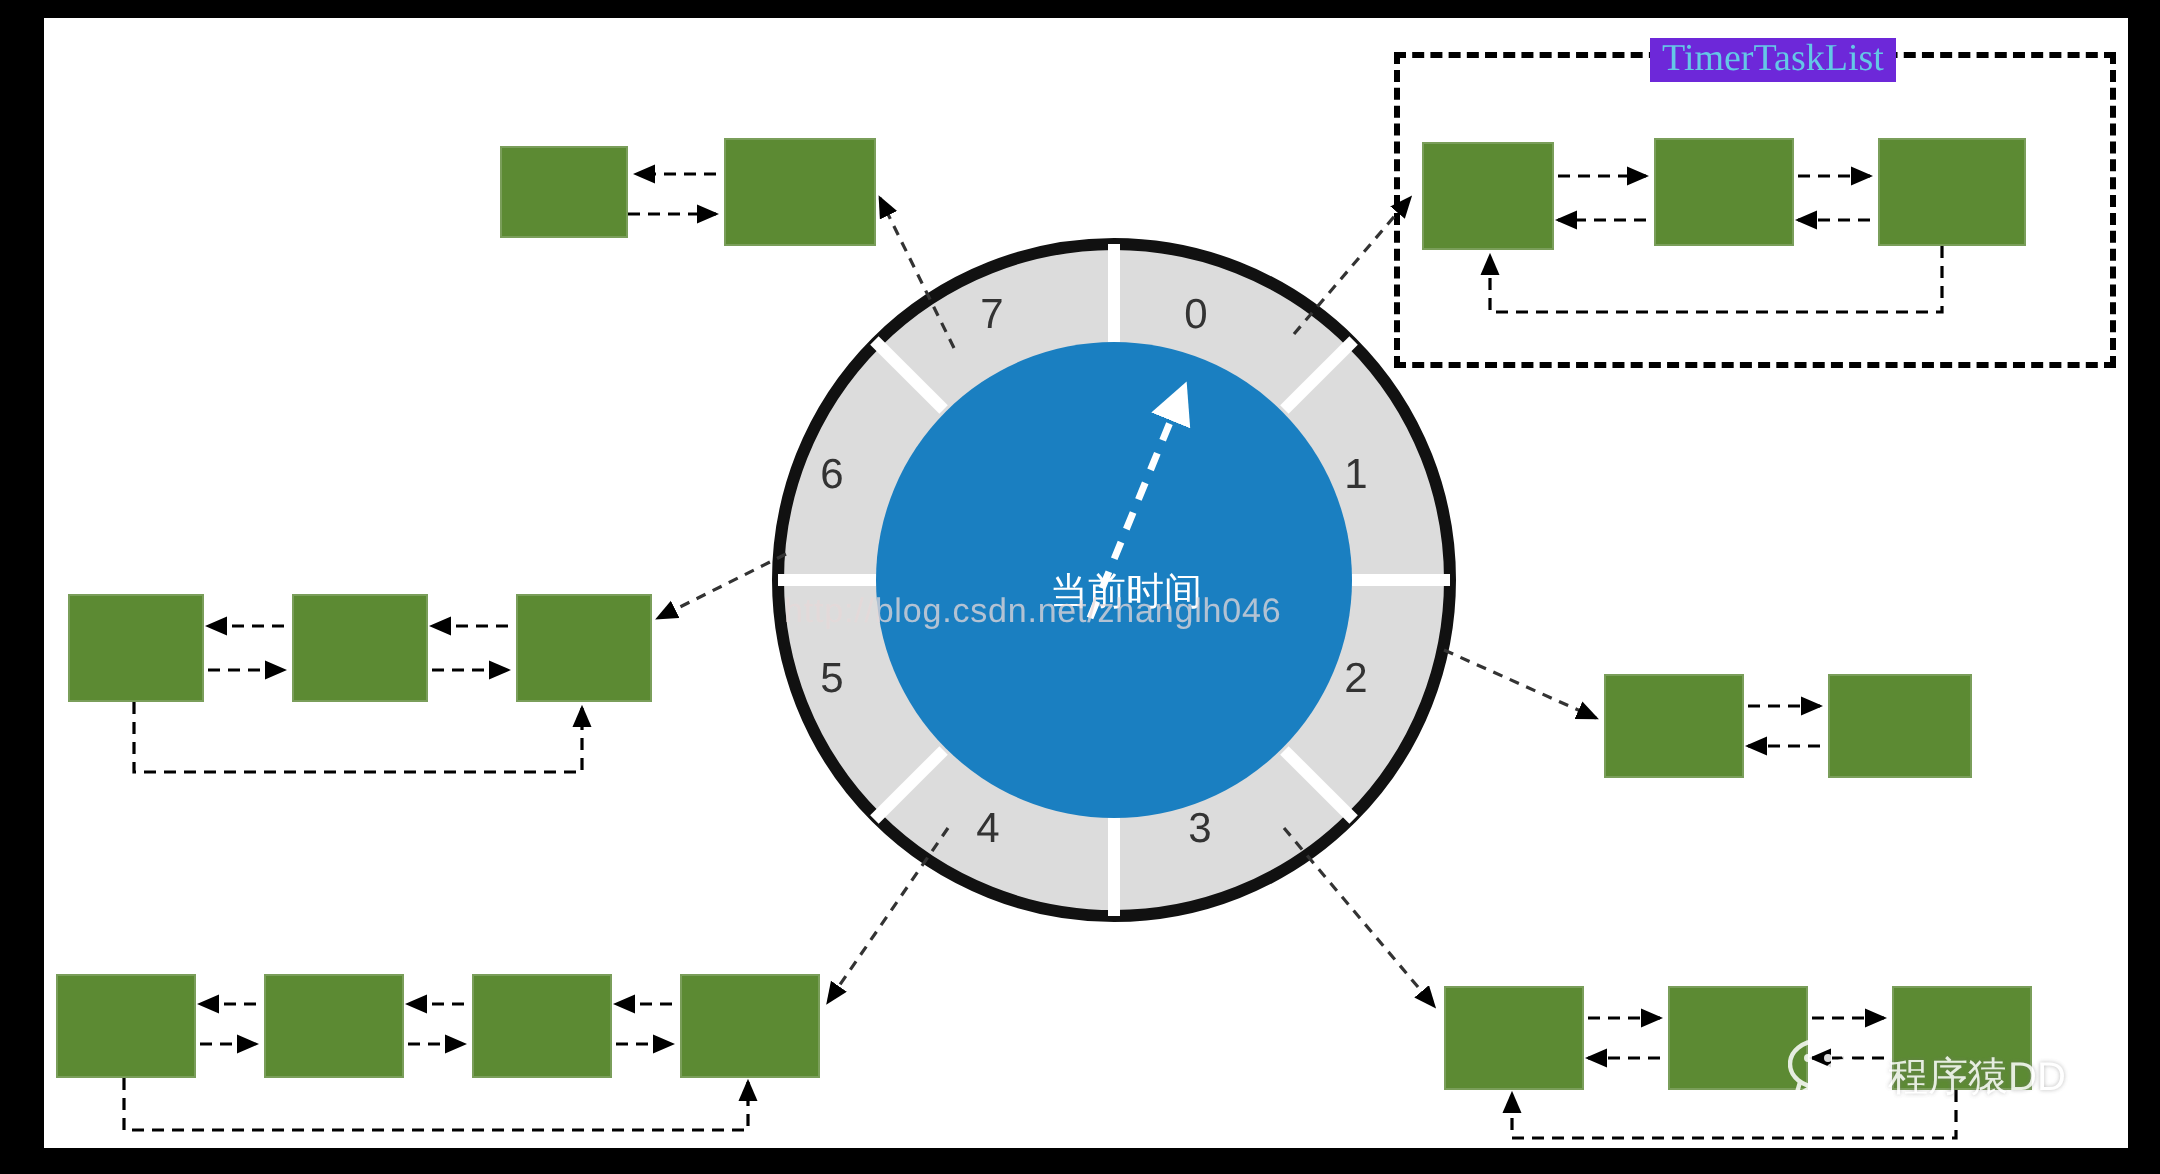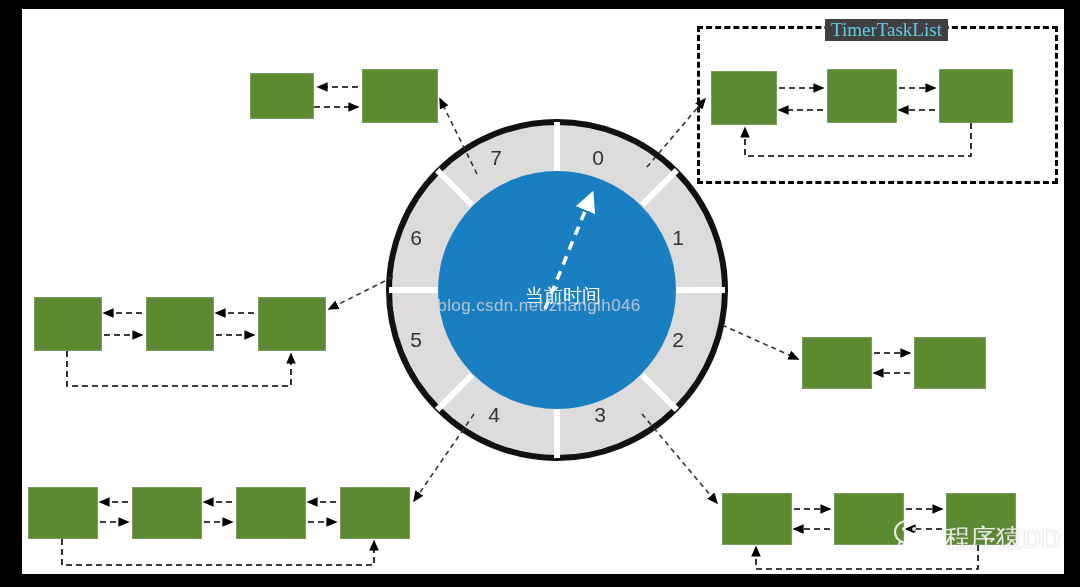--- a/index.html
+++ b/index.html
@@ -16,21 +16,21 @@
             width:30px;}
   .center-label{position:absolute;color:#fff;font-size:19px;
                 font-family:"DejaVu Sans",sans-serif;white-space:nowrap;}
   .ttl-label{position:absolute;color:#64c8e6;font-size:19px;
              font-family:"Liberation Serif",serif;white-space:nowrap;}
   .watermark-url{position:absolute;color:#e6d9d9;font-size:17px;
                  font-family:Liberation Sans, sans-serif;white-space:nowrap;
                  opacity:.75;letter-spacing:.4px;}
   .wm-badge{position:absolute;display:flex;align-items:center;gap:6px;
             opacity:.85;}
-  .wm-text{color:#fff;font-size:26px;font-family:Liberation Serif, serif;
+  .wm-text{color:#fff;font-size:20px;font-family:Liberation Sans, sans-serif;
            text-shadow:0 0 2px rgba(120,120,120,.6);white-space:nowrap;}
   .dashbox{position:absolute;border:3px dashed #000;}
 </style>
 </head>
 <body>
 
 <div id="root">
   <div id="canvas">
 
     <div class="dashbox" style="left:675px;top:17px;width:355px;height:152px;"></div>
@@ -165,21 +165,21 @@
       <span class="ring-num" style="left:641px;top:319px;">2</span>
       <span class="ring-num" style="left:563px;top:394px;">3</span>
       <span class="ring-num" style="left:457px;top:394px;">4</span>
       <span class="ring-num" style="left:379px;top:319px;">5</span>
       <span class="ring-num" style="left:379px;top:217px;">6</span>
       <span class="ring-num" style="left:459px;top:137px;">7</span>
     </div>
 
     <span class="center-label" style="left:491px;top:274px;margin-left:12px;">当前时间</span>
 
-    <span class="ttl-label" style="left:803px;top:10px;background:#404040;padding:0 6px;">TimerTaskList</span>
+    <span class="ttl-label" style="left:803px;top:10px;background:#6d28d9;padding:0 6px;">TimerTaskList</span>
 
     <span class="watermark-url" style="left:370px;top:287px;">http://blog.csdn.net/zhanglh046</span>
 
     <div class="wm-badge" style="left:872px;top:510px;">
       <span>
         <svg width="44" height="34" viewBox="0 0 44 34">
           <ellipse cx="15" cy="13" rx="14" ry="11.5" fill="none" stroke="#fff" stroke-width="2.2"></ellipse>
           <path d="M6,22 L4,29 L11,25" fill="none" stroke="#fff" stroke-width="2.2"></path>
           <circle cx="10" cy="10" r="2" fill="#fff"></circle>
           <circle cx="20" cy="10" r="2" fill="#fff"></circle>

